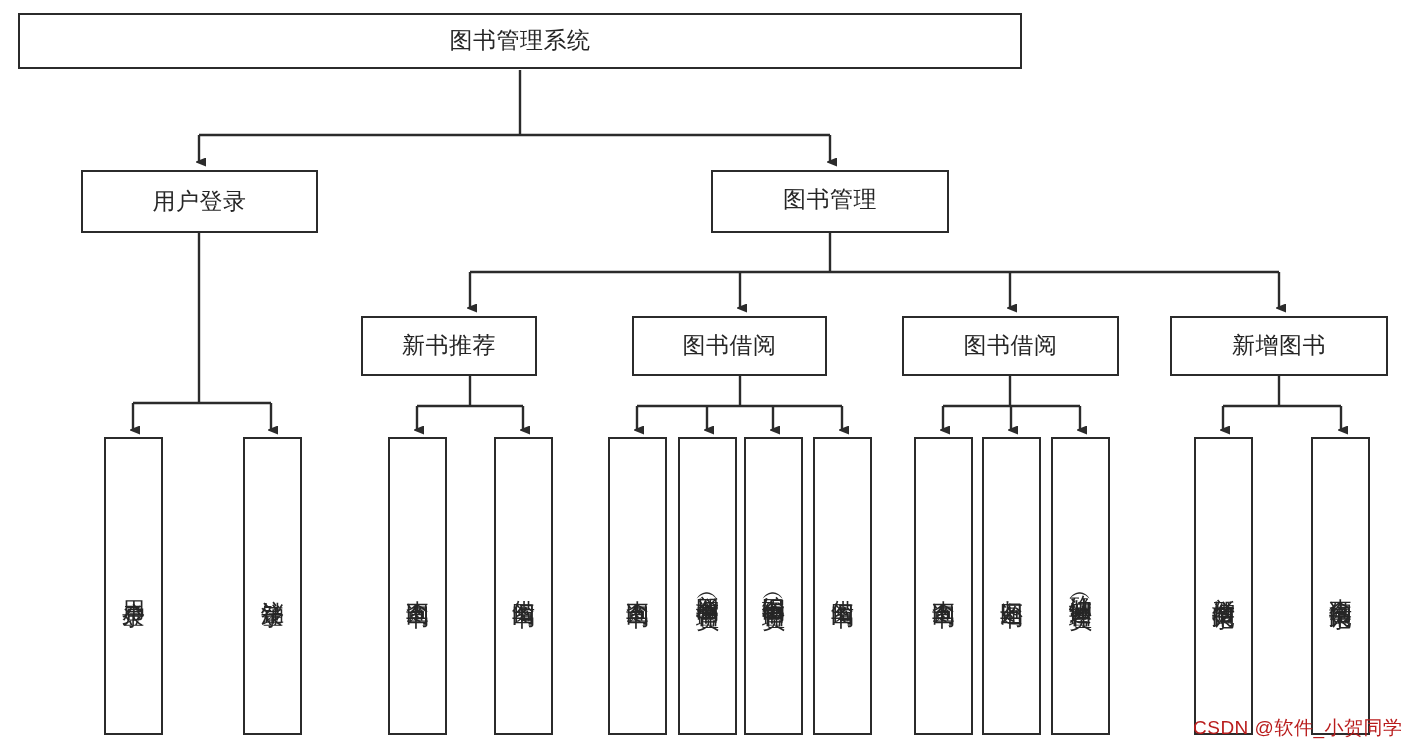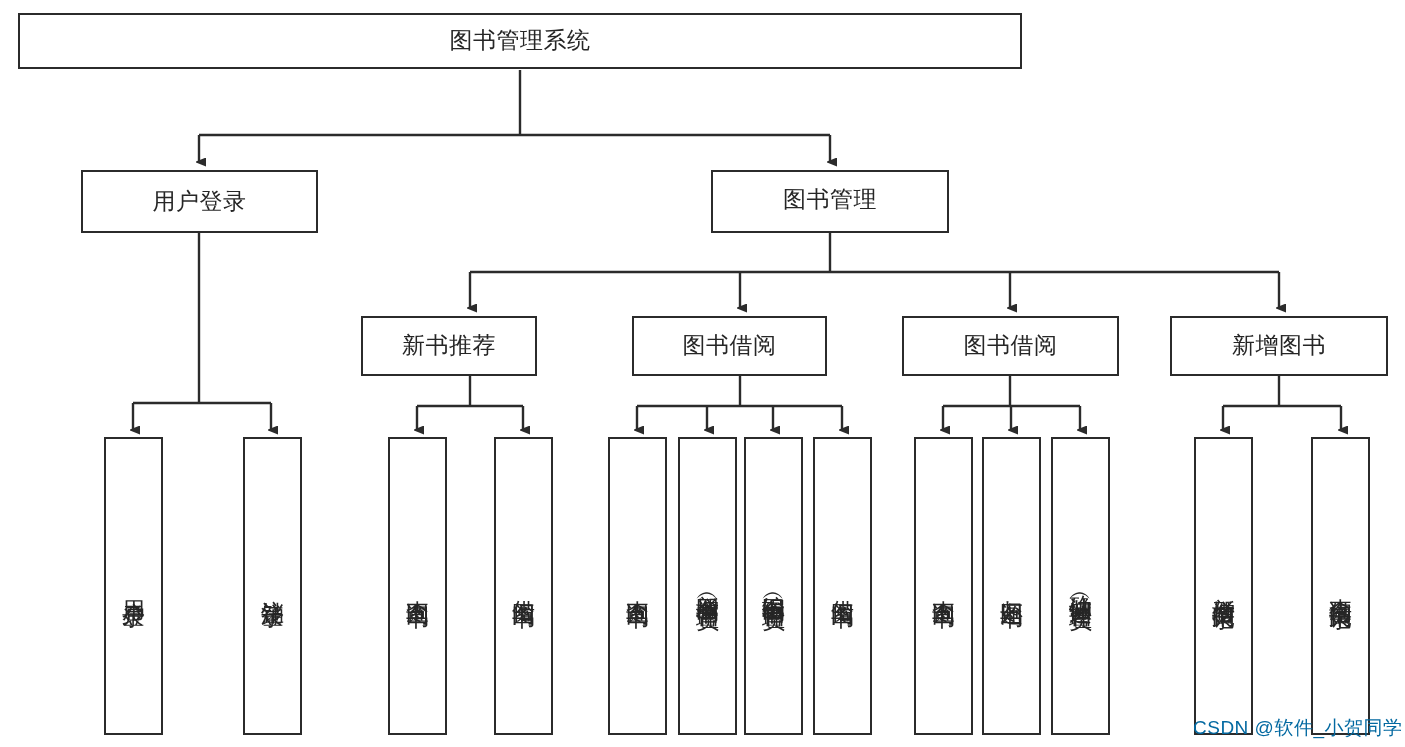--- a/index.html
+++ b/index.html
@@ -60,21 +60,21 @@
     text-orientation: upright;
     font-size: 23px;
     letter-spacing: 2px;
     line-height: 1;
     text-align: center;
     max-height: 100%;
   }
   .watermark {
     position: absolute;
     font-size: 19px;
-    color: #0369a1;
+    color: #b91c1c;
     white-space: nowrap;
     z-index: 3;
     letter-spacing: 0.5px;
   }
 </style>
 </head>
 <body>
 
 <div id="canvas">
 

